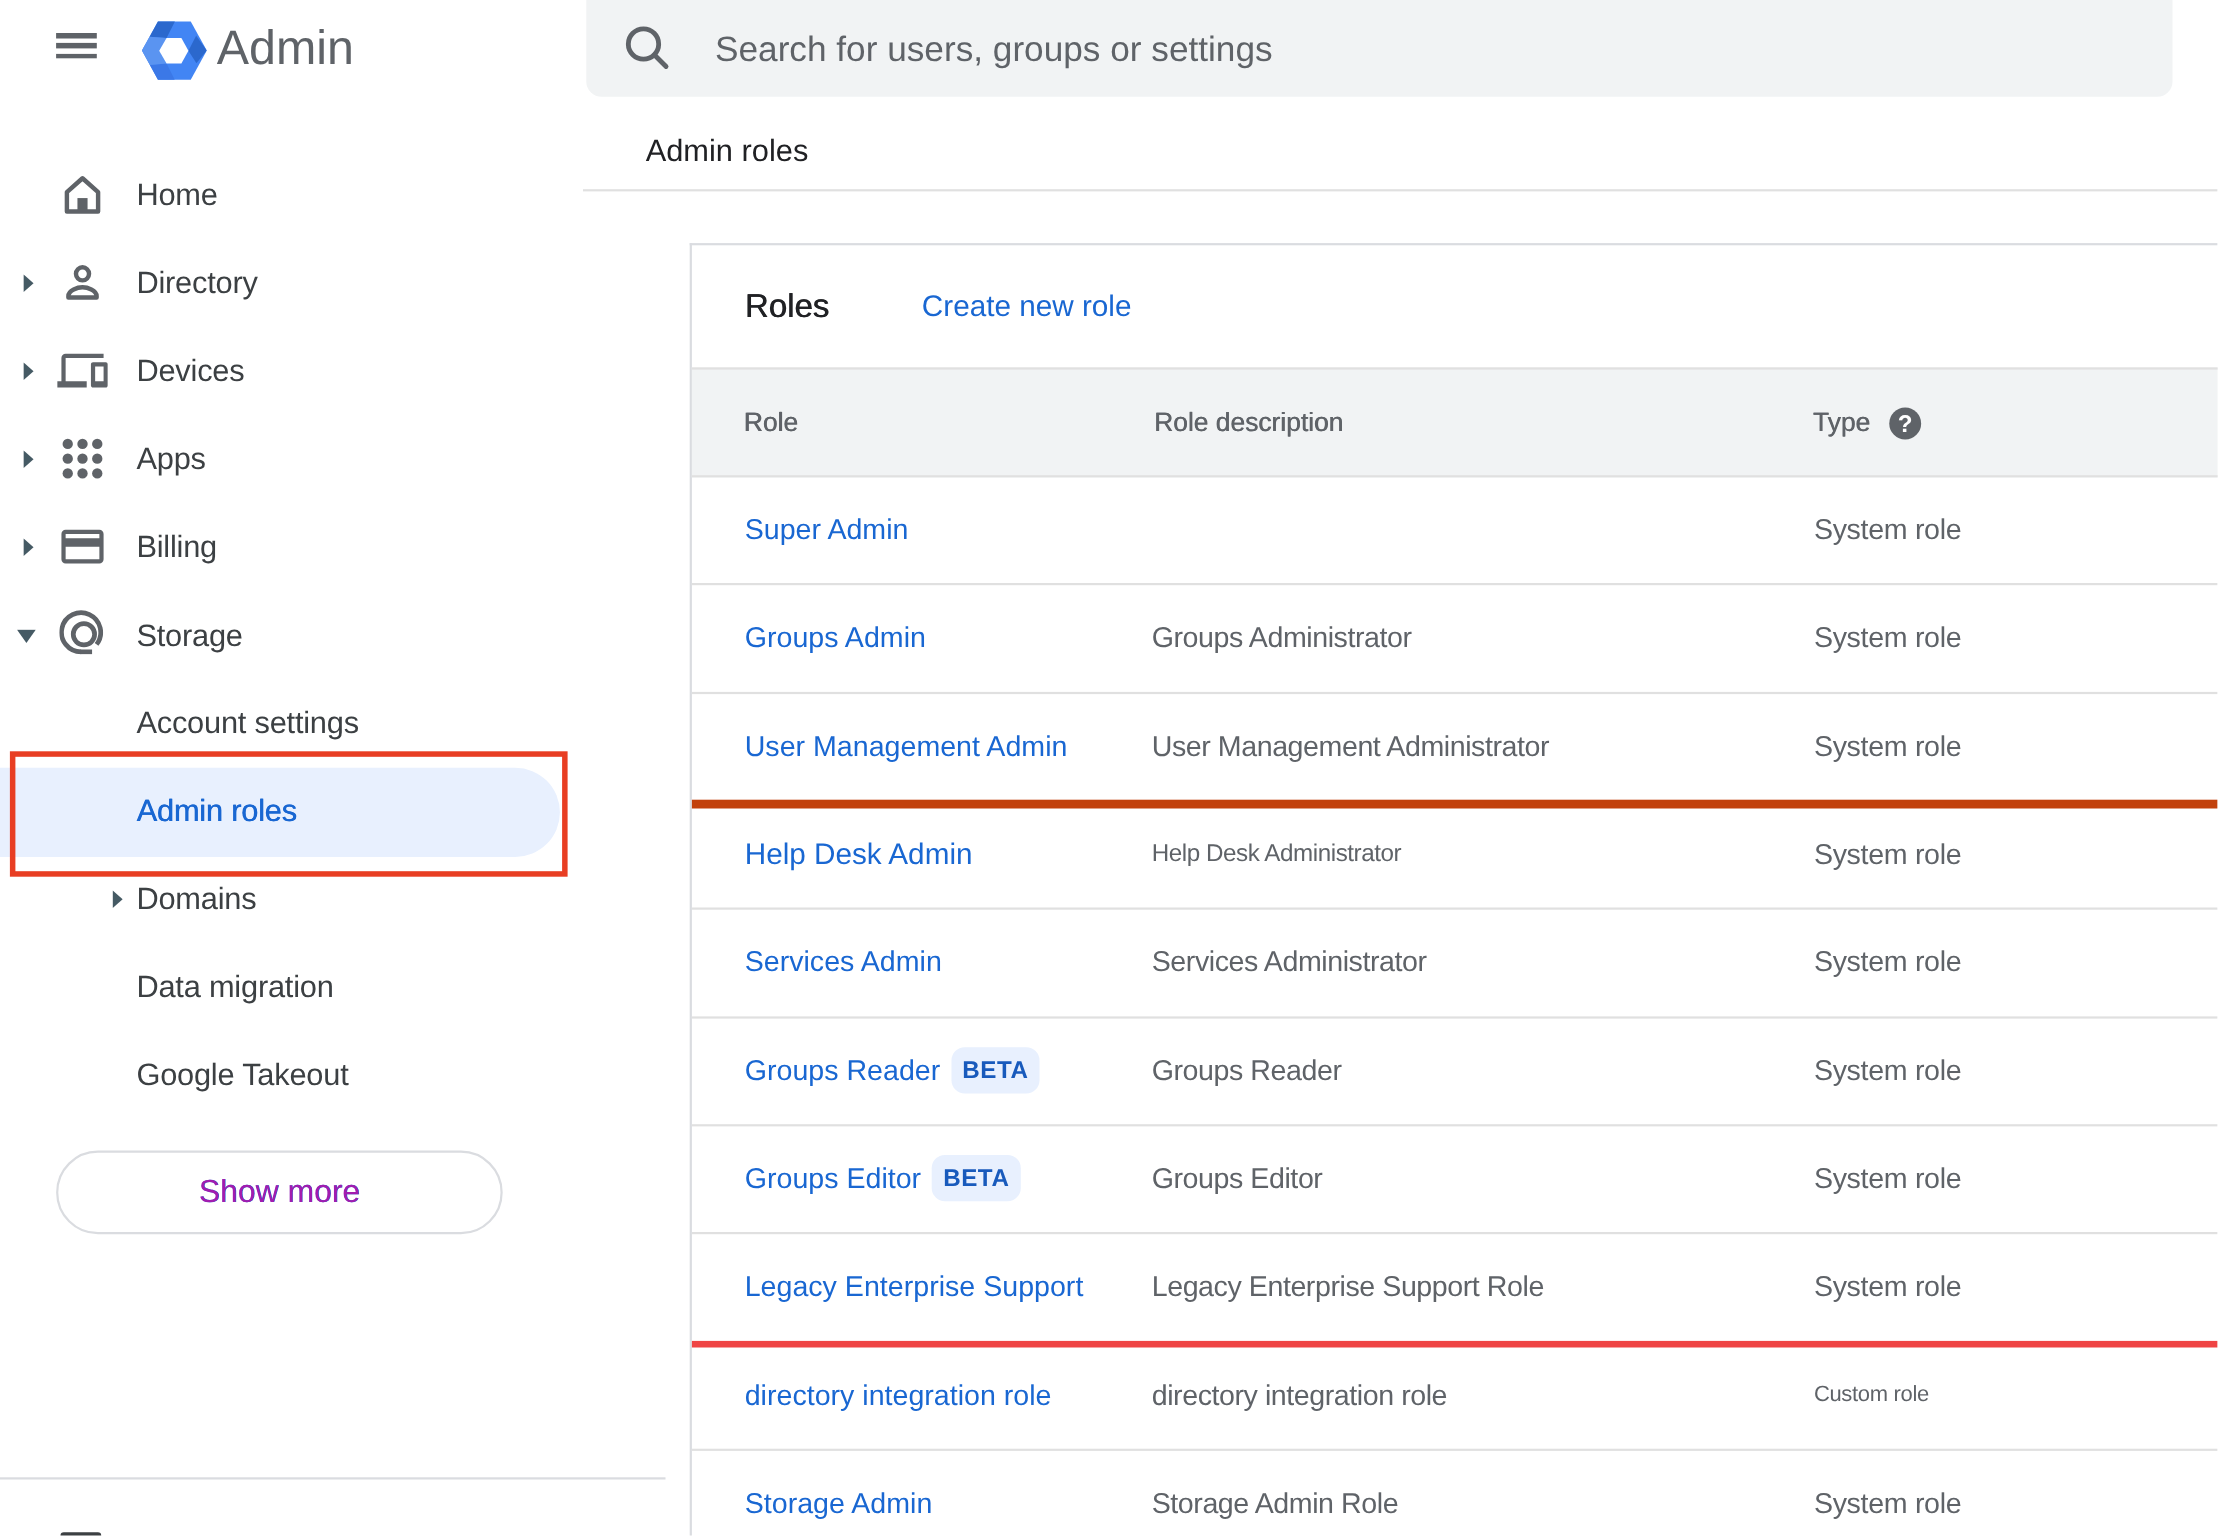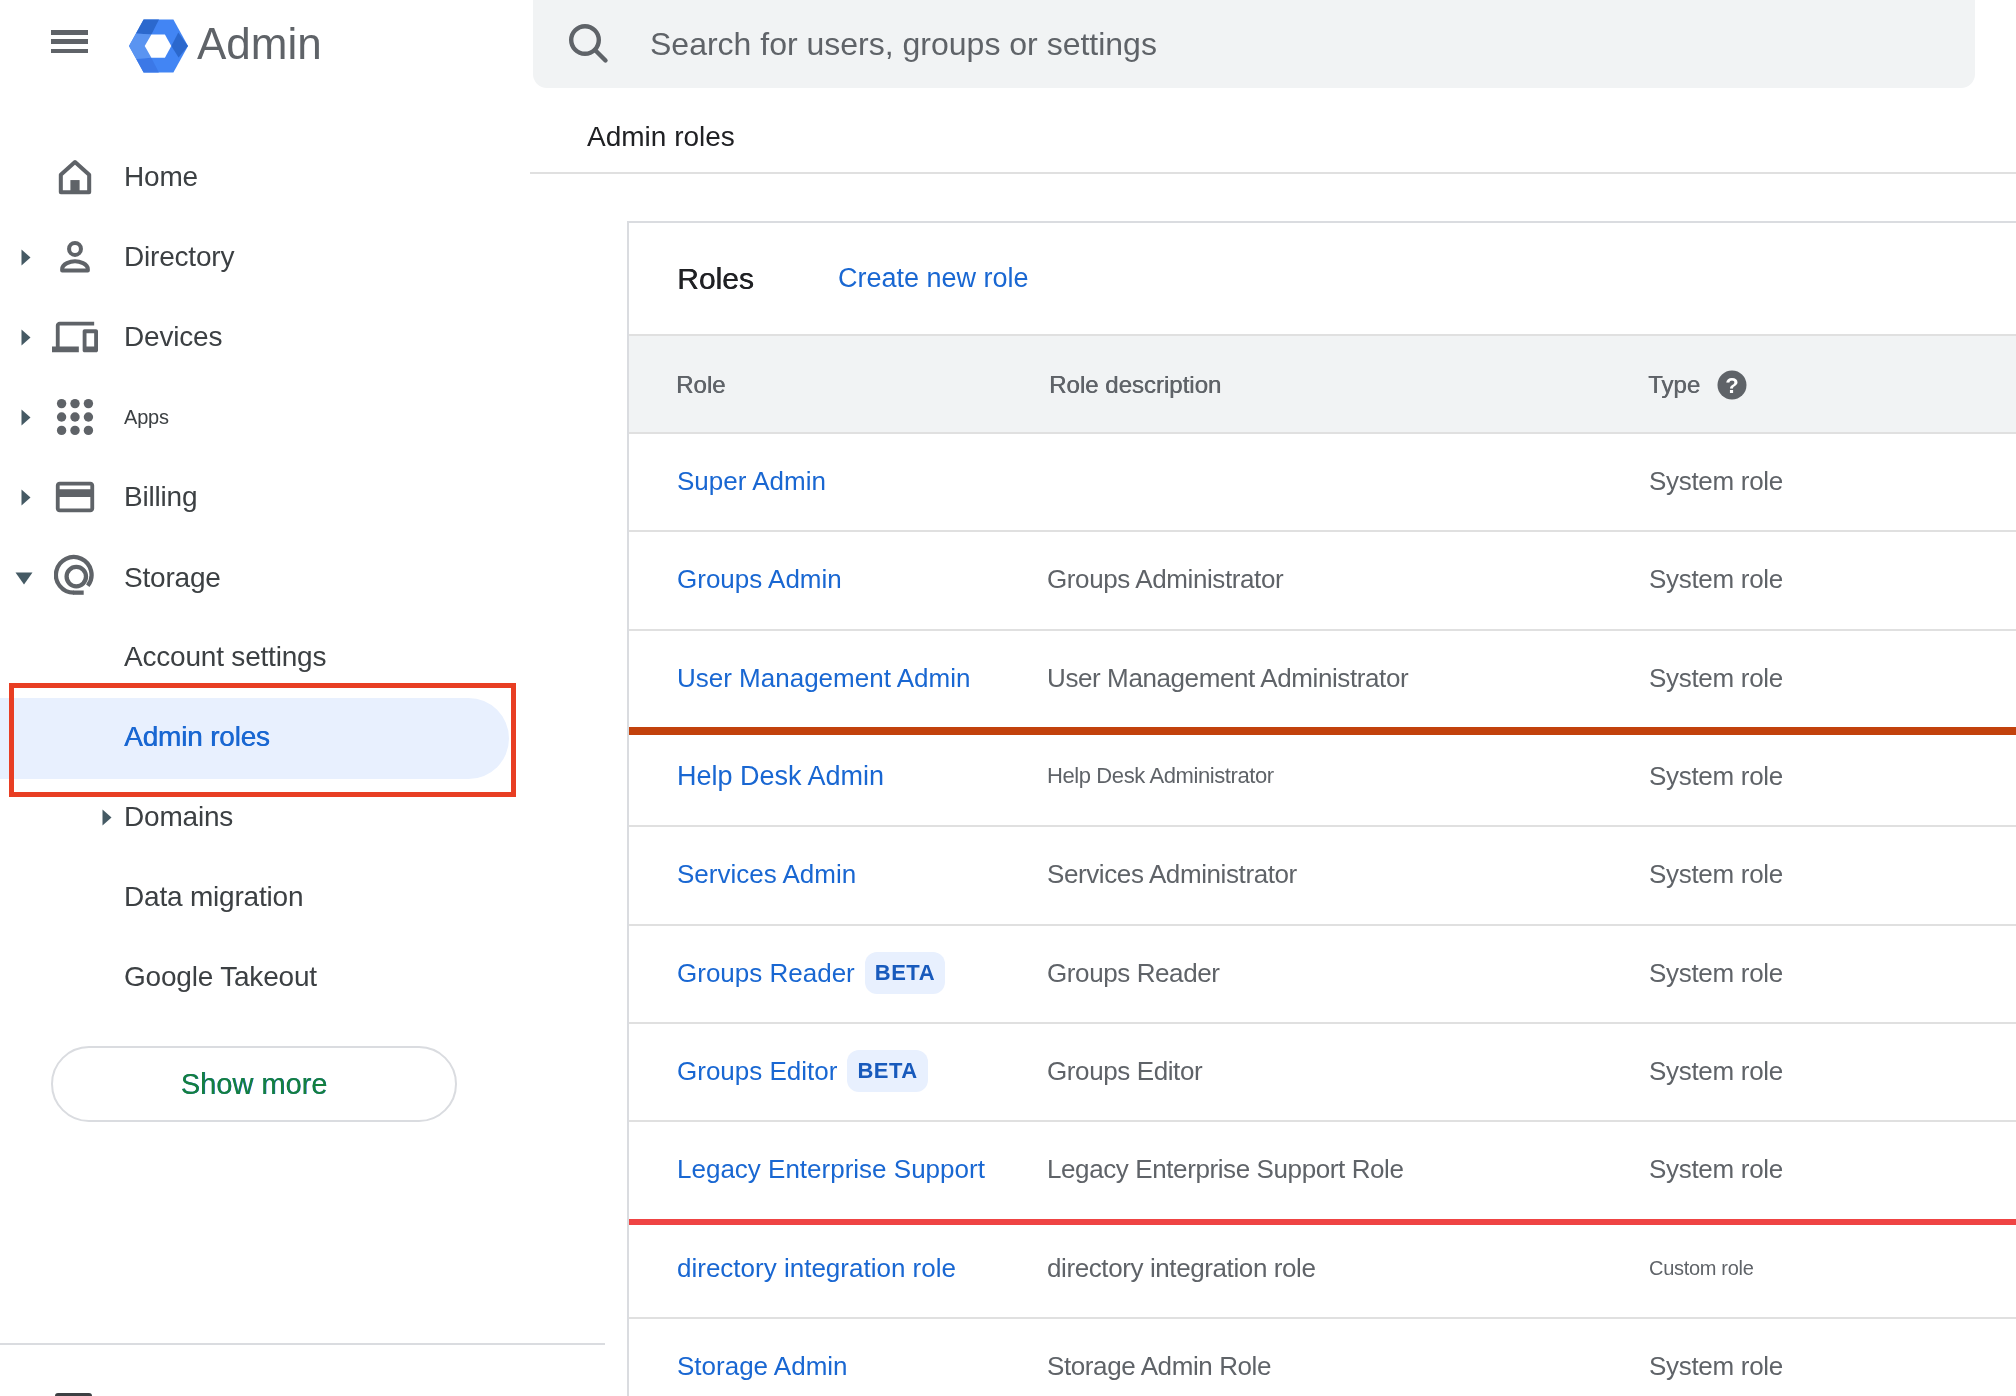--- a/index.html
+++ b/index.html
@@ -68,21 +68,21 @@
       <circle cx="5" cy="5" r="2.45" fill="#5f6368"></circle>
       <circle cx="12" cy="5" r="2.45" fill="#5f6368"></circle>
       <circle cx="19" cy="5" r="2.45" fill="#5f6368"></circle>
       <circle cx="5" cy="12" r="2.45" fill="#5f6368"></circle>
       <circle cx="12" cy="12" r="2.45" fill="#5f6368"></circle>
       <circle cx="19" cy="12" r="2.45" fill="#5f6368"></circle>
       <circle cx="5" cy="19" r="2.45" fill="#5f6368"></circle>
       <circle cx="12" cy="19" r="2.45" fill="#5f6368"></circle>
       <circle cx="19" cy="19" r="2.45" fill="#5f6368"></circle>
     </svg>
-    <div class="abs" style="left:124px;top:387px;height:60px;line-height:60px;font-size:20px;letter-spacing:-0.2px;color:#3c4043;white-space:nowrap;">Apps</div>
+    <div class="abs" style="left:124px;top:387px;height:60px;line-height:60px;font-size:28px;letter-spacing:-0.2px;color:#3c4043;white-space:nowrap;">Apps</div>
   <svg class="abs" style="left:20.5px;top:488.5px;" width="10" height="17" viewBox="0 0 10 17">
       <polygon points="0.5,0.5 9.5,8.5 0.5,16.5" fill="#455a64"></polygon>
     </svg>
     <svg class="abs" style="left:52.0px;top:474.0px;" width="46" height="46" viewBox="0 0 24 24">
       <path d="M20 4H4c-1.11 0-1.99.89-1.99 2L2 18c0 1.11.89 2 2 2h16c1.11 0 2-.89 2-2V6c0-1.11-.89-2-2-2zm0 14H4v-6h16v6zm0-10H4V6h16v2z" fill="#5f6368"></path>
     </svg>
     <div class="abs" style="left:124px;top:467px;height:60px;line-height:60px;font-size:28px;letter-spacing:-0.2px;color:#3c4043;white-space:nowrap;">Billing</div>
   <svg class="abs" style="left:14.5px;top:571.5px;" width="18" height="13" viewBox="0 0 18 13">
       <polygon points="0.5,0.5 17.5,0.5 9,12.5" fill="#455a64"></polygon>
     </svg>
@@ -96,21 +96,21 @@
   <div class="abs" style="left:124px;top:707px;height:60px;line-height:60px;font-size:28px;letter-spacing:-0.2px;color:#1967d2;text-shadow:0.5px 0 0 #1967d2;white-space:nowrap;">Admin roles</div>
   <svg class="abs" style="left:101.5px;top:808.5px;" width="10" height="17" viewBox="0 0 10 17">
       <polygon points="0.5,0.5 9.5,8.5 0.5,16.5" fill="#455a64"></polygon>
     </svg>
     <div class="abs" style="left:124px;top:787px;height:60px;line-height:60px;font-size:28px;letter-spacing:-0.2px;color:#3c4043;white-space:nowrap;">Domains</div>
   <div class="abs" style="left:124px;top:867px;height:60px;line-height:60px;font-size:28px;letter-spacing:-0.2px;color:#3c4043;white-space:nowrap;">Data migration</div>
   <div class="abs" style="left:124px;top:947px;height:60px;line-height:60px;font-size:28px;letter-spacing:-0.2px;color:#3c4043;white-space:nowrap;">Google Takeout</div>
 
   <div class="abs" style="left:9px;top:683px;width:507px;height:114px;border:5px solid #e83e23;box-sizing:border-box;"></div>
 
-  <div class="abs" style="left:51px;top:1046px;width:406px;height:76px;border:2px solid #dadce0;border-radius:38px;box-sizing:border-box;text-align:center;line-height:72px;font-size:29px;color:#15803d;text-shadow:0.4px 0 0 #1967d2;">Show more</div>
+  <div class="abs" style="left:51px;top:1046px;width:406px;height:76px;border:2px solid #dadce0;border-radius:38px;box-sizing:border-box;text-align:center;line-height:72px;font-size:29px;color:#a21caf;text-shadow:0.4px 0 0 #1967d2;">Show more</div>
 
   <div class="abs" style="left:0;top:1343px;width:605px;height:2px;background:#dadce0;"></div>
   <div class="abs" style="left:55px;top:1393px;width:37px;height:10px;background:#3c4043;border-radius:3px 3px 0 0;"></div>
 
   <div class="abs" style="left:587px;top:103px;height:68px;line-height:68px;font-size:28px;color:#202124;">Admin roles</div>
   <div class="abs" style="left:530px;top:172px;width:1486px;height:2px;background:#e0e0e0;"></div>
 
   <div class="abs" id="card" style="left:627px;top:221px;width:1389px;height:1300px;border-top:2px solid #dadce0;border-left:2px solid #dadce0;box-sizing:border-box;background:#fff;">
 
     <div style="position:absolute;left:48px;top:0;height:111px;line-height:111px;font-size:30px;color:#202124;text-shadow:0.6px 0 0 #202124;">Roles</div>

